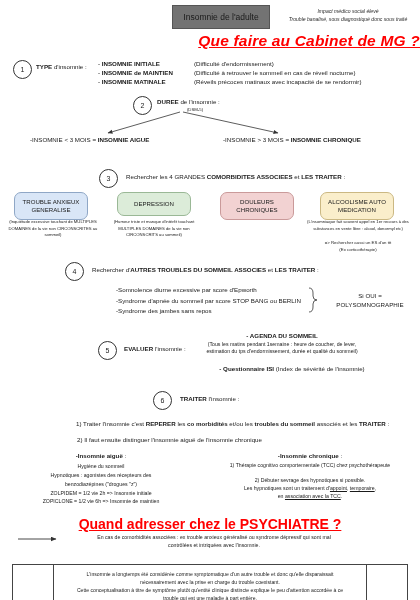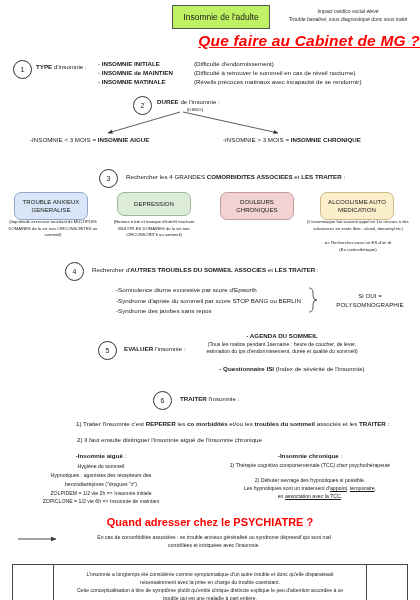--- a/index.html
+++ b/index.html
@@ -24,21 +24,21 @@
 
   
   .title-box {
     left: 172px; top: 5px;
     width: 92px;
     border: 1px solid #555;
     text-align: center;
     font-size: 8.5px;
     padding: 6px 2px;
     line-height: 1.2;
-    background: #bef264;
+    background: #737373;
   }
   .header-note {
     left: 276px; top: 8px;
     width: 144px;
     font-style: italic;
     font-size: 5.1px;
     text-align: center;
     line-height: 1.5;
     color: #2a2a2a;
   }
@@ -104,21 +104,22 @@
     pointer-events: none;
   }
 
   
   .psy-title {
     left: 0; top: 516px;
     width: 420px;
     text-align: center;
     color: #ff0000;
     font-weight: bold;
-    font-size: 11px;
+    font-size: 14px;
+    text-decoration: underline;
   }
 
   
   .bottom-table {
     left: 12px; top: 564px;
     width: 396px;
     border: 1px solid #444;
     display: flex;
     box-sizing: border-box;
     background: #fff;

